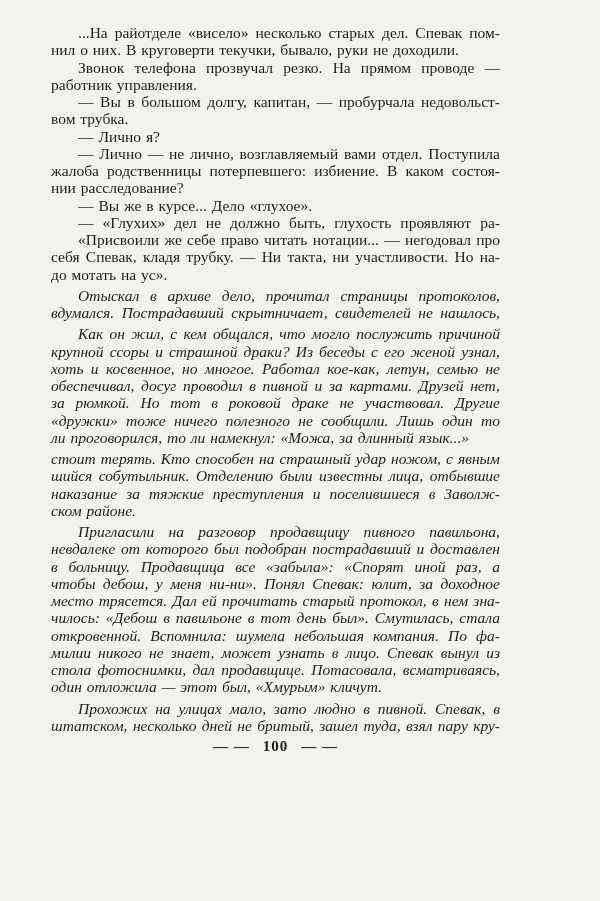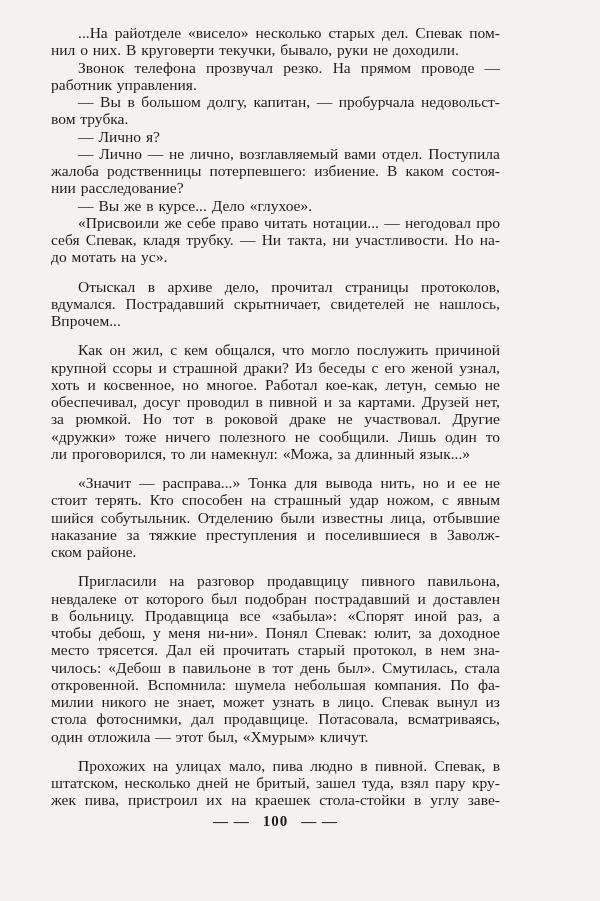--- a/index.html
+++ b/index.html
@@ -14,21 +14,21 @@
     box-sizing: border-box;
     width: 600px;
     height: 681px;
     padding: 24px 100px 0 51px;
     font-family: "Liberation Serif", "DejaVu Serif", serif;
     font-size: 15.5px;
     line-height: 17.25px;
     color: #1c1c1c;
   }
   .para { margin: 0; }
-  .para.gap { margin-top: 12px; }
+  .para.gap { margin-top: 4px; font-style: italic; }
   .line {
     text-align: justify;
     text-align-last: justify;
     word-spacing: 1px;
   }
   .line.first { text-indent: 27px; }
   .line.end { text-align-last: left; }
   .page-footer {
     margin-top: 4px;
     display: flex;
@@ -62,63 +62,61 @@
       </div>
       <div class="para">
         <div class="line first">— Лично — не лично, возглавляемый вами отдел. Поступила</div>
         <div class="line">жалоба родственницы потерпевшего: избиение. В каком состоя-</div>
         <div class="line end">нии расследование?</div>
       </div>
       <div class="para">
         <div class="line first end">— Вы же в курсе... Дело «глухое».</div>
       </div>
       <div class="para">
+        <div class="line first">— «Глухих» дел не должно быть, глухость проявляют ра-</div>
       </div>
       <div class="para">
         <div class="line first">«Присвоили же себе право читать нотации... — негодовал про</div>
         <div class="line">себя Спевак, кладя трубку. — Ни такта, ни участливости. Но на-</div>
         <div class="line end">до мотать на ус».</div>
       </div>
       <div class="para gap">
         <div class="line first">Отыскал в архиве дело, прочитал страницы протоколов,</div>
         <div class="line">вдумался. Пострадавший скрытничает,  свидетелей не нашлось,</div>
-        <div class="line end">Впрочем...</div>
       </div>
       <div class="para gap">
         <div class="line first">Как он жил, с кем общался, что могло послужить причиной</div>
         <div class="line">крупной ссоры и страшной драки? Из беседы с его женой узнал,</div>
         <div class="line">хоть и косвенное, но многое. Работал кое-как, летун, семью не</div>
         <div class="line">обеспечивал, досуг проводил в пивной и за картами. Друзей нет,</div>
         <div class="line">за рюмкой. Но тот в роковой драке не участвовал.  Другие</div>
         <div class="line">«дружки» тоже ничего полезного не сообщили. Лишь один то</div>
         <div class="line end">ли проговорился, то ли намекнул: «Можа, за длинный язык...»</div>
       </div>
       <div class="para gap">
-        <div class="line first">«Значит — расправа...» Тонка для вывода нить, но и ее не</div>
         <div class="line">стоит терять. Кто способен на страшный удар ножом, с явным</div>
         <div class="line">шийся собутыльник. Отделению были известны лица, отбывшие</div>
         <div class="line">наказание за тяжкие преступления и поселившиеся в Заволж-</div>
         <div class="line end">ском районе.</div>
       </div>
       <div class="para gap">
         <div class="line first">Пригласили на разговор  продавщицу пивного  павильона,</div>
         <div class="line">невдалеке от которого был подобран пострадавший и доставлен</div>
         <div class="line">в больницу. Продавщица все «забыла»: «Спорят иной раз, а</div>
         <div class="line">чтобы дебош, у меня ни-ни». Понял Спевак: юлит, за доходное</div>
         <div class="line">место трясется. Дал ей прочитать старый протокол, в нем зна-</div>
         <div class="line">чилось: «Дебош в павильоне в тот день был». Смутилась, стала</div>
         <div class="line">откровенной. Вспомнила: шумела небольшая компания. По фа-</div>
         <div class="line">милии никого не знает, может узнать в лицо. Спевак вынул из</div>
         <div class="line">стола фотоснимки, дал продавщице. Потасовала,  всматриваясь,</div>
         <div class="line end">один отложила — этот был, «Хмурым» кличут.</div>
       </div>
       <div class="para gap">
-        <div class="line first">Прохожих на улицах мало, пива людно в пивной. Спевак, в</div>
+        <div class="line first">Прохожих на улицах мало, зато людно в пивной. Спевак, в</div>
         <div class="line">штатском, несколько дней не бритый, зашел туда, взял пару кру-</div>
-        <div class="line">жек пива, пристроил их на краешек стола-стойки в углу заве-</div>
       </div>
     </div>
   <div class="page-footer">
     <span>— —</span>
     <span>100</span>
     <span>— —</span>
   </div>
 </div>
 
 </body></html>

